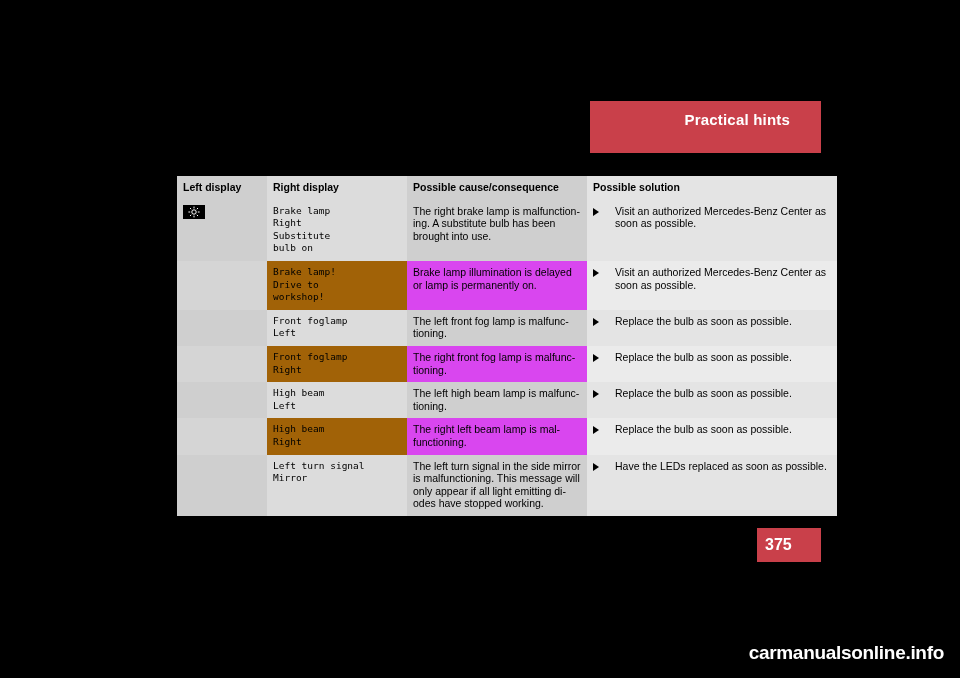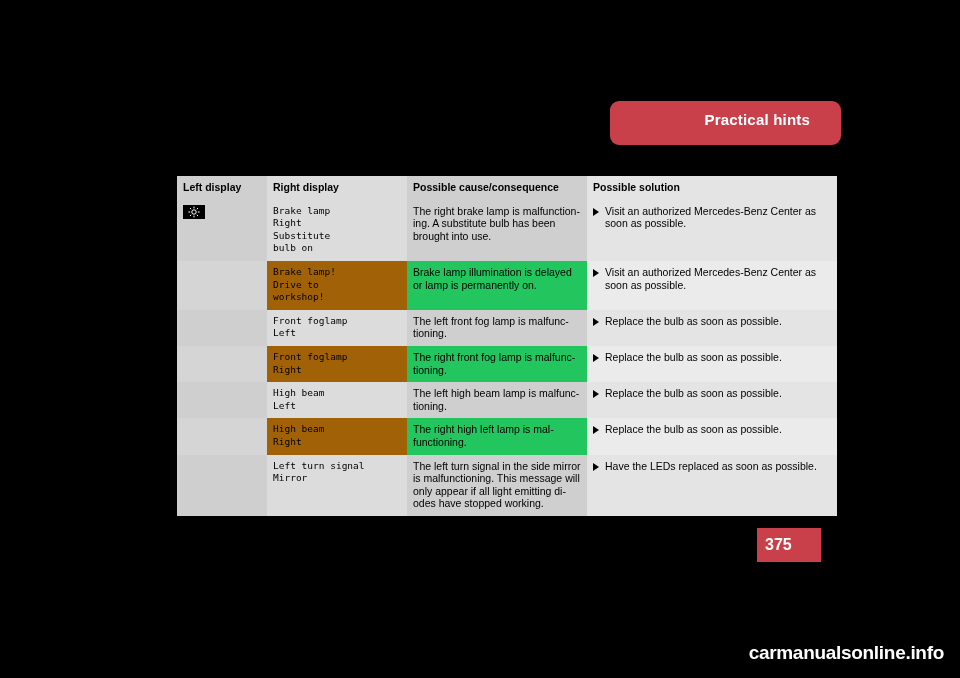--- a/index.html
+++ b/index.html
@@ -11,26 +11,25 @@
     width: 960px;
     height: 678px;
     position: relative;
     overflow: hidden;
     font-family: "Liberation Sans", sans-serif;
   }
 
   
   .header-banner {
     position: absolute;
-    left: 610px;
+    left: 590px;
     top: 101px;
     width: 231px;
-    height: 44px;
+    height: 52px;
     background: #c9404a;
-    border-radius: 9px;
   }
   .header-banner .title {
     position: absolute;
     right: 31px;
     top: 10px;
     color: #ffffff;
     font-size: 15px;
     font-weight: bold;
     letter-spacing: 0.2px;
     white-space: nowrap;
@@ -77,36 +76,36 @@
   tbody tr td:last-child { border-right: 0; }
 
   .c-left   { width: 78px;  background: #cfcfcf; }
   .c-right  { width: 128px; background: #dcdcdc; }
   .c-cause  { width: 168px; background: #cfcfcf; margin-top: 21px; }
   .c-sol    { width: 238px; background: #e4e4e4; }
 
   
   tbody tr.alt .c-left  { background: #d5d5d5; }
   tbody tr.alt .c-right { background: #a16207; }
-  tbody tr.alt .c-cause { background: #22c55e; }
+  tbody tr.alt .c-cause { background: #d946ef; }
   tbody tr.alt .c-sol   { background: #ebebeb; }
 
   .mono {
     font-family: "DejaVu Sans Mono", monospace;
     font-size: 9.5px;
     line-height: 12.6px;
     white-space: pre-line;
     color: #000;
   }
   .cause-text { white-space: pre-line; }
 
   .sol-row {
     display: flex;
     align-items: flex-start;
-    gap: 6px;
+    gap: 16px;
   }
   .bullet-tri {
     flex: 0 0 auto;
     margin-top: 3px;
     width: 0; height: 0;
     border-top: 4px solid transparent;
     border-bottom: 4px solid transparent;
     border-left: 6px solid #000000;
   }
   .sol-text { white-space: pre-line; }
@@ -281,21 +280,21 @@
         </td>
       </tr>
 
       <tr class="alt">
         <td class="c-left"></td>
         <td class="c-right">
           <div class="mono">High beam
 Right</div>
         </td>
         <td class="c-cause">
-          <div class="cause-text">The right high left lamp is mal-
+          <div class="cause-text">The right left beam lamp is mal-
 functioning.</div>
         </td>
         <td class="c-sol">
           <div class="sol-row">
             <span class="bullet-tri"></span>
             <span class="sol-text">Replace the bulb as soon as possible.</span>
           </div>
         </td>
       </tr>
 

